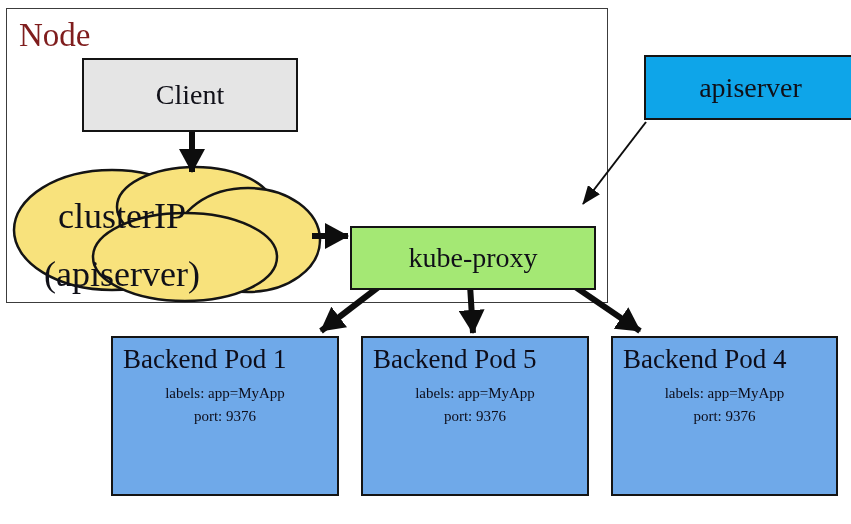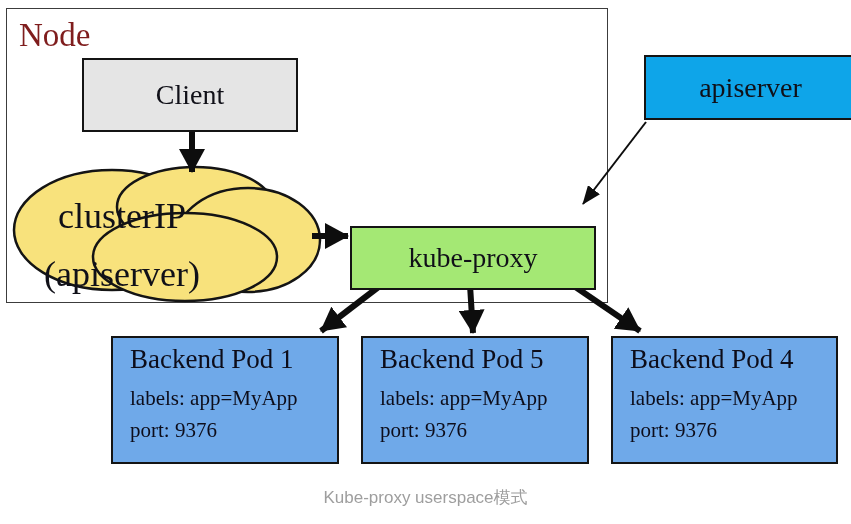--- a/index.html
+++ b/index.html
@@ -85,40 +85,41 @@
     width: 172px;
     text-align: center;
     font-size: 36px;
     line-height: 1.6;
     z-index: 2;
     color: #101018;
   }
   .pod-box {
     position: absolute;
     top: 336px;
-    height: 128px;
+    height: 160px;
     background: #6fa9e9;
     border: 2px solid #141414;
     box-sizing: border-box;
     z-index: 2;
-    padding: 5px 10px 0 17px;
+    padding: 5px 10px 0 10px;
   }
   .pod-1 { left: 111px; width: 228px; }
   .pod-2 { left: 361px; width: 228px; }
   .pod-3 { left: 611px; width: 227px; }
   .pod-title {
     font-size: 27px;
     line-height: 1.25;
     margin-bottom: 5px;
     color: #0d0d1a;
   }
   .pod-line {
-    font-size: 21px;
+    font-size: 15px;
     line-height: 1.55;
     color: #0d0d1a;
+    text-align: center;
   }
   .caption {
     position: absolute;
     left: 0;
     top: 486px;
     width: 100%;
     text-align: center;
     font-family: "Liberation Sans", "DejaVu Sans", sans-serif;
     font-size: 17px;
     color: #9e9e9e;
@@ -187,15 +188,14 @@
     <div class="pod-line">labels: app=MyApp</div>
     <div class="pod-line">port: 9376</div>
   </div>
 
   <div class="pod-box pod-3">
     <div class="pod-title">Backend Pod 4</div>
     <div class="pod-line">labels: app=MyApp</div>
     <div class="pod-line">port: 9376</div>
   </div>
 
-  <div class="caption">Kube-proxy userspace模式</div>
 
 </div>
 
 </body></html>

